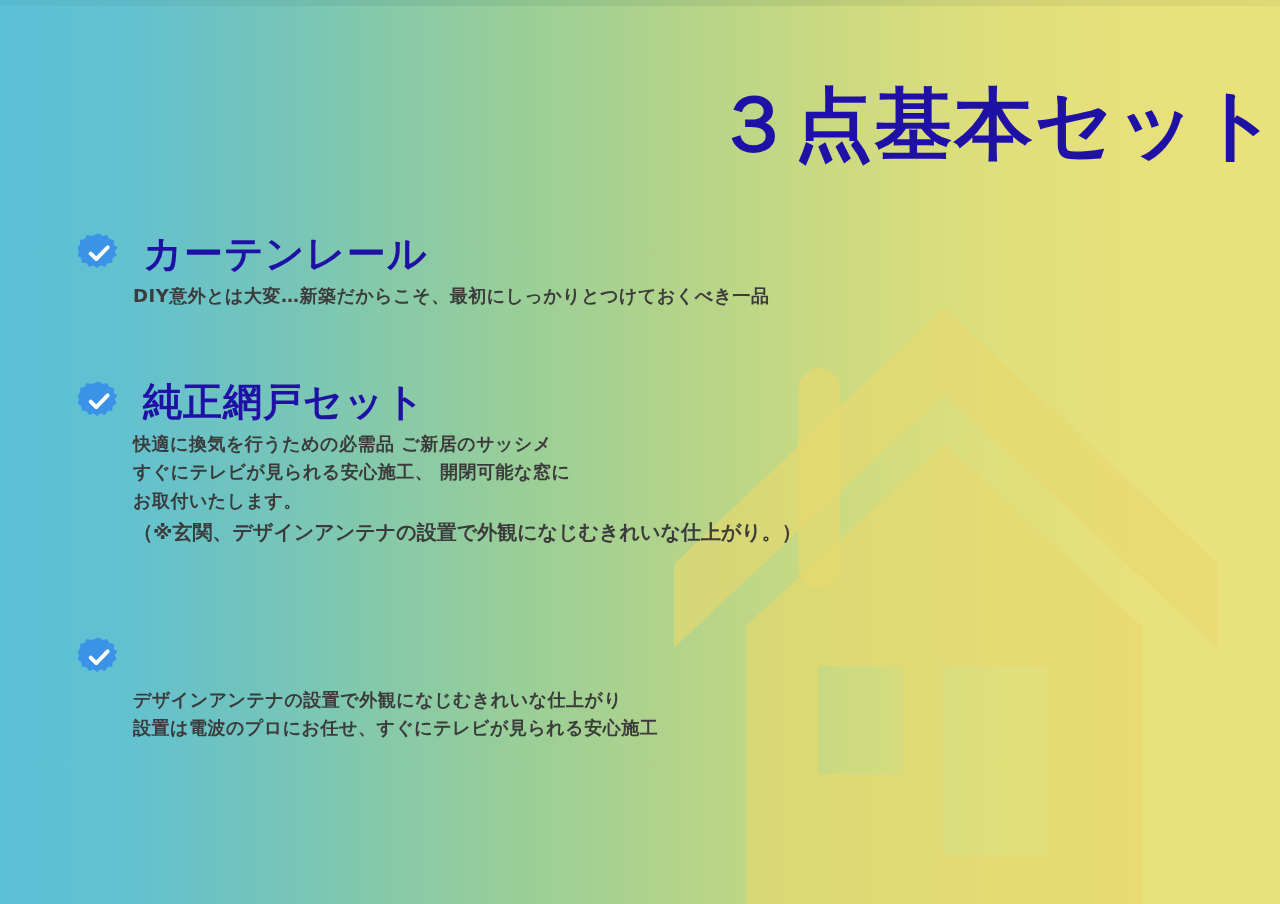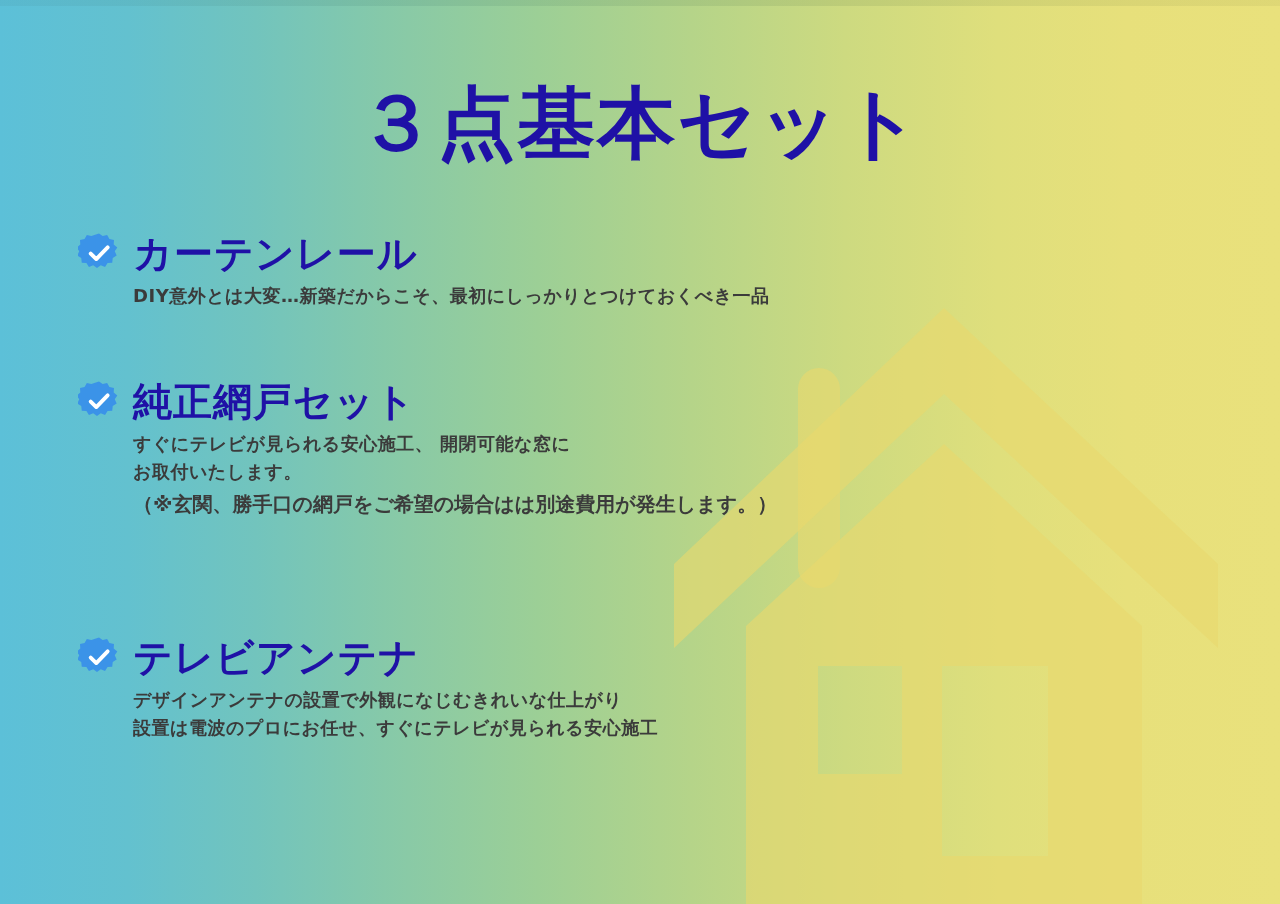--- a/index.html
+++ b/index.html
@@ -60,28 +60,27 @@
     width: 600px;
     height: 608px;
   }
 
   
   #title {
     position: absolute;
     left: 0;
     top: 85px;
     width: 1280px;
-    text-align: center;
+    text-align: right;
     font-size: 78px;
     font-weight: 700;
     letter-spacing: 2px;
     color: #1f11a6;
     line-height: 1.0;
     white-space: nowrap;
-    font-family: Liberation Serif, serif;
   }
 
   
   .feature {
     position: absolute;
     left: 78px;
     width: 1160px;
   }
   #feature-0 { top: 228px; }
   #feature-1 { top: 376px; }
@@ -101,20 +100,21 @@
   }
   .badge svg { display: block; width: 42px; height: 42px; }
 
   .feature-title {
     font-size: 39px;
     font-weight: 700;
     color: #1f11a6;
     line-height: 1;
     letter-spacing: 1px;
     white-space: nowrap;
+    margin-left: 10px;
   }
 
   .feature-body {
     margin-left: 55px;
     margin-top: 4px;
   }
   .body-line {
     font-size: 18px;
     font-weight: 700;
     color: #3b3b3b;
@@ -172,35 +172,35 @@
     <div class="feature-head">
       <span class="badge">
         <svg viewBox="0 0 48 48" xmlns="http://www.w3.org/2000/svg" aria-hidden="true">
           <path fill="#3b93e8" d="M24 1.6l4.2 3.1 5.1-1.4 2.6 4.6 5.2 1.1-0.3 5.3 4.1 3.4-2.9 4.4 2.2 4.8-4.5 2.8-0.6 5.3-5.3 0.5-2.9 4.5-4.9-2.1-4.3 3.1-4.3-3.1-4.9 2.1-2.9-4.5-5.3-0.5-0.6-5.3-4.5-2.8 2.2-4.8-2.9-4.4 4.1-3.4-0.3-5.3 5.2-1.1 2.6-4.6 5.1 1.4z"></path>
           <path fill="none" stroke="#ffffff" stroke-width="4.4" stroke-linecap="round" stroke-linejoin="round" d="M14.5 24.6l6.4 6.3 13-13.4"></path>
         </svg>
       </span>
       <span class="feature-title">純正網戸セット</span>
     </div>
     <div class="feature-body">
+      <div class="body-line">快適に換気を行うための必需品 ご新居のサッシメ</div>
       <div class="body-line">すぐにテレビが見られる安心施工、 開閉可能な窓に</div>
       <div class="body-line">お取付いたします。</div>
-      <div class="body-line note">（※玄関、勝手口の網戸をご希望の場合はは別途費用が発生します。）</div>
+      <div class="body-line note">（※玄関、デザインアンテナの設置で外観になじむきれいな仕上がり。）</div>
     </div>
   </div>
 
   <div class="feature" id="feature-2">
     <div class="feature-head">
       <span class="badge">
         <svg viewBox="0 0 48 48" xmlns="http://www.w3.org/2000/svg" aria-hidden="true">
           <path fill="#3b93e8" d="M24 1.6l4.2 3.1 5.1-1.4 2.6 4.6 5.2 1.1-0.3 5.3 4.1 3.4-2.9 4.4 2.2 4.8-4.5 2.8-0.6 5.3-5.3 0.5-2.9 4.5-4.9-2.1-4.3 3.1-4.3-3.1-4.9 2.1-2.9-4.5-5.3-0.5-0.6-5.3-4.5-2.8 2.2-4.8-2.9-4.4 4.1-3.4-0.3-5.3 5.2-1.1 2.6-4.6 5.1 1.4z"></path>
           <path fill="none" stroke="#ffffff" stroke-width="4.4" stroke-linecap="round" stroke-linejoin="round" d="M14.5 24.6l6.4 6.3 13-13.4"></path>
         </svg>
       </span>
-      <span class="feature-title">テレビアンテナ</span>
     </div>
     <div class="feature-body">
       <div class="body-line">デザインアンテナの設置で外観になじむきれいな仕上がり</div>
       <div class="body-line">設置は電波のプロにお任せ、すぐにテレビが見られる安心施工</div>
     </div>
   </div>
 
 </div>
 
 </body></html>

